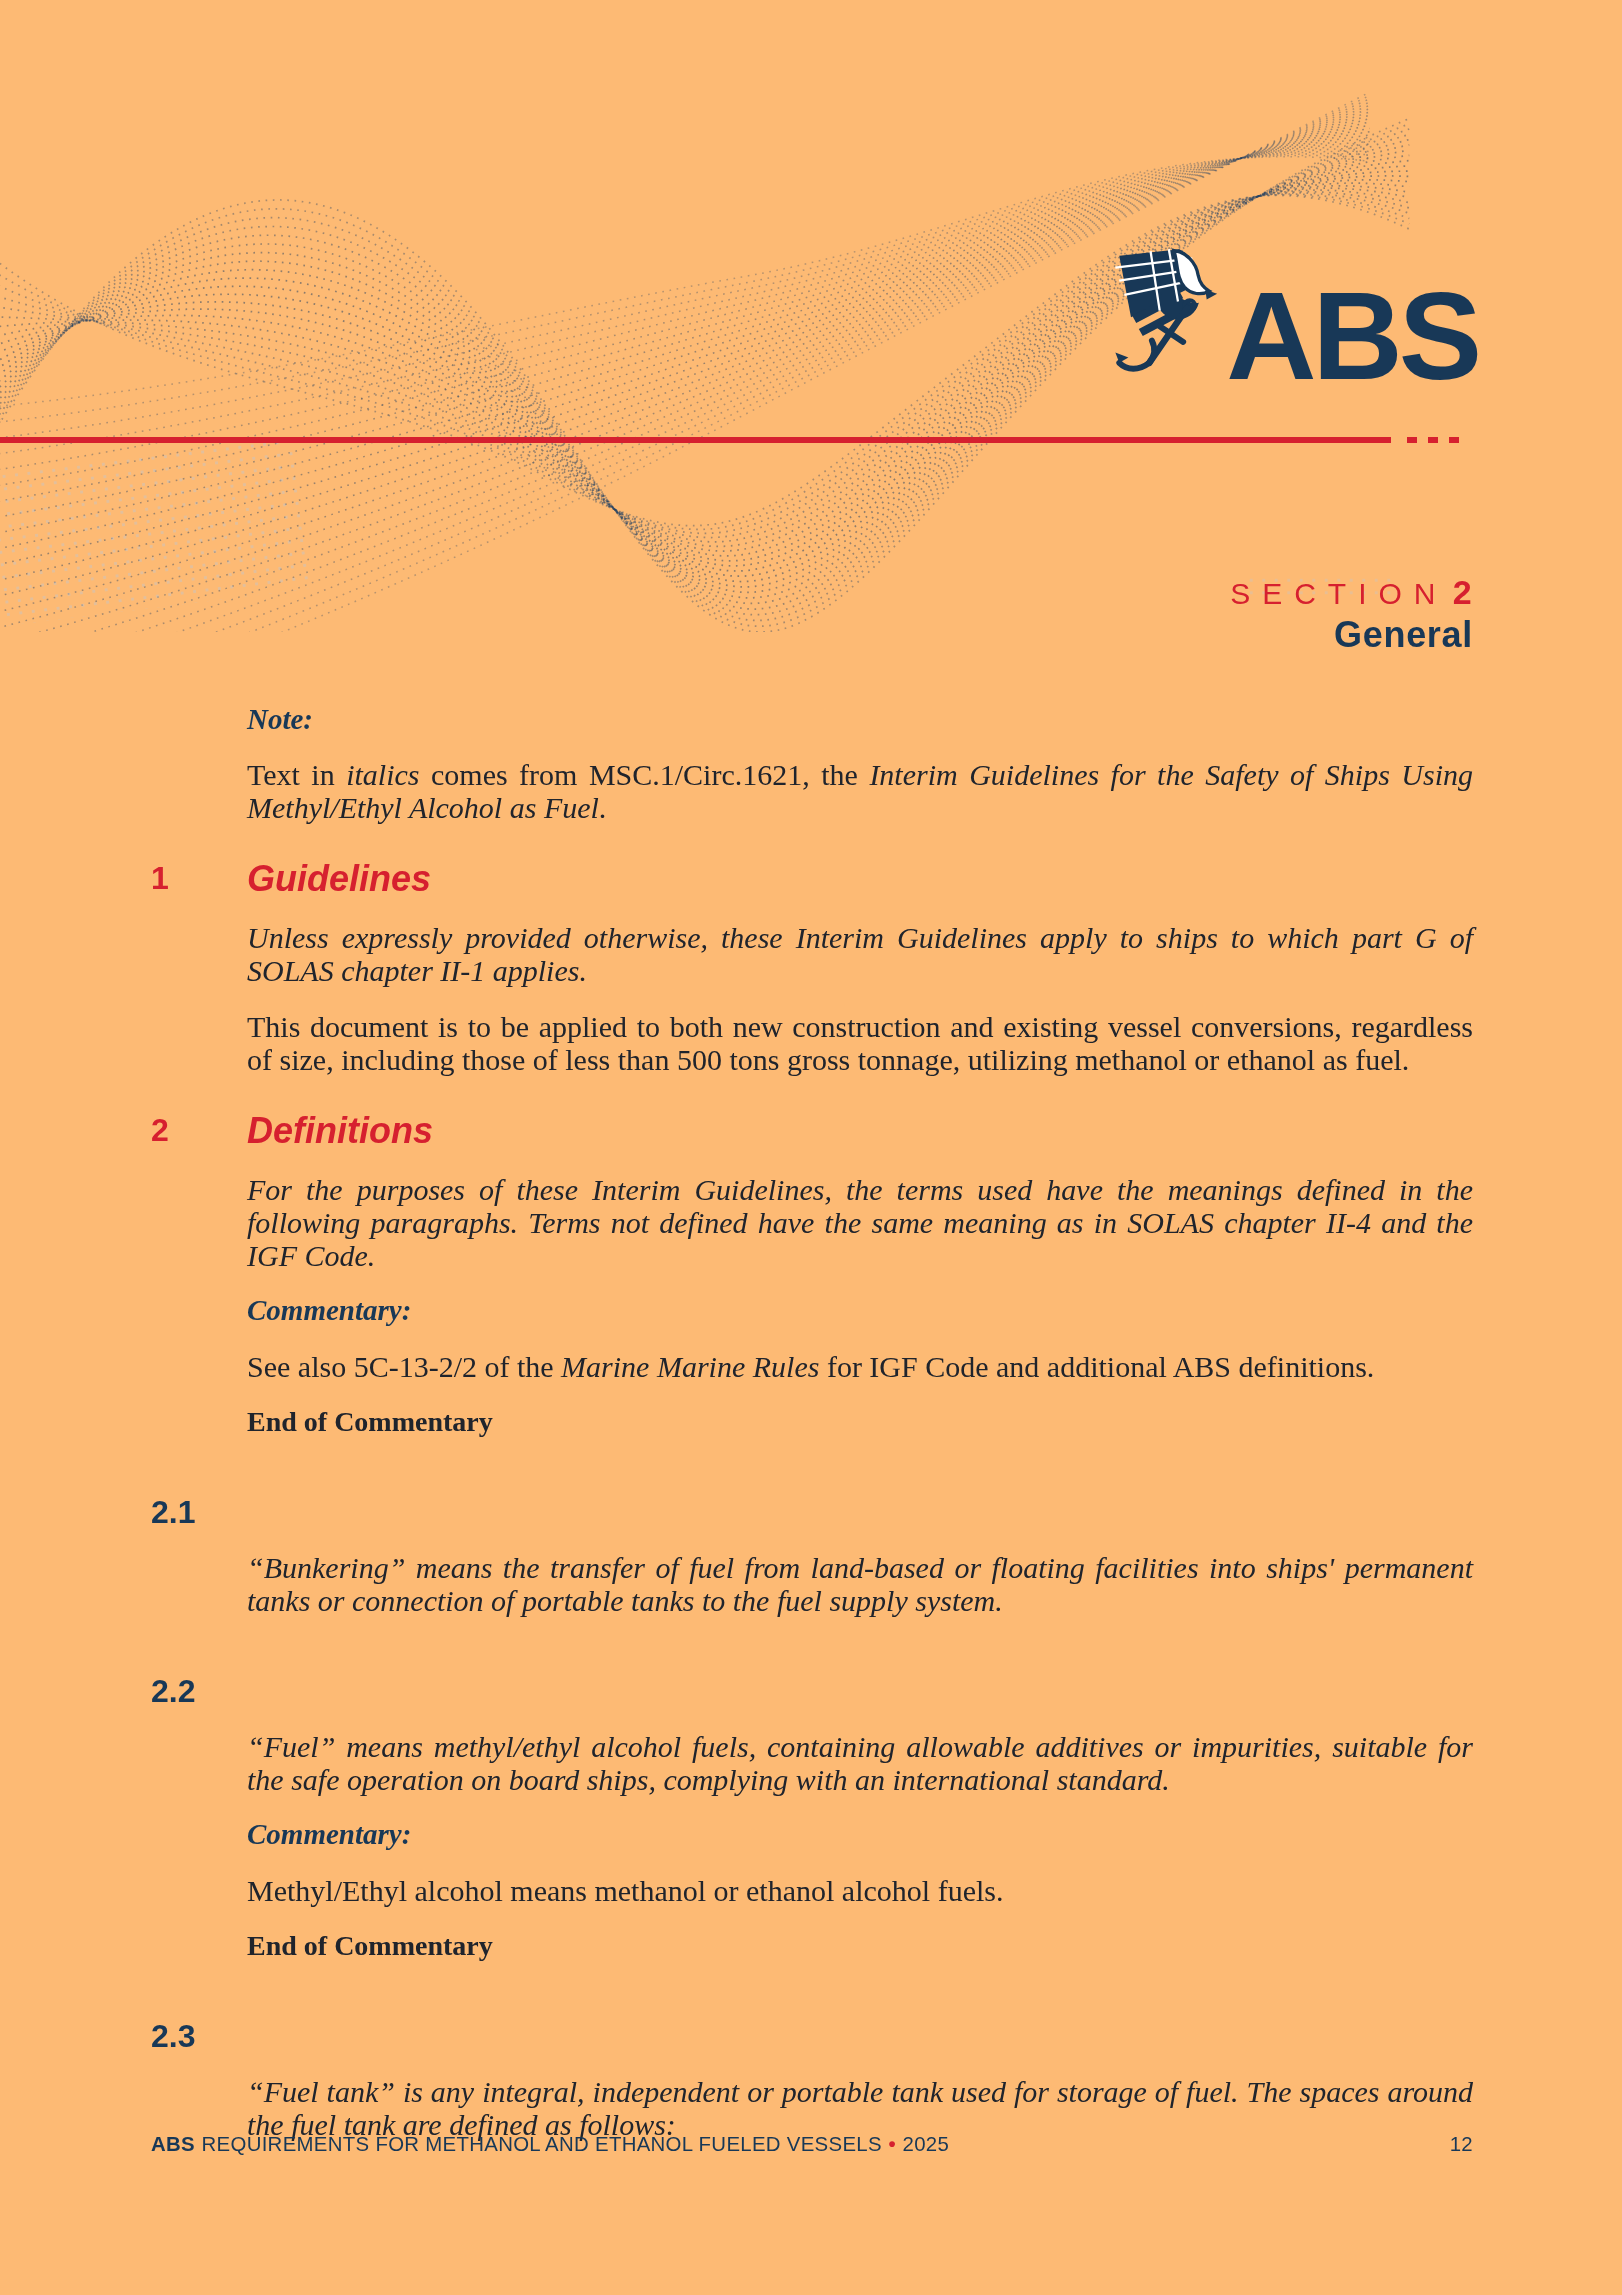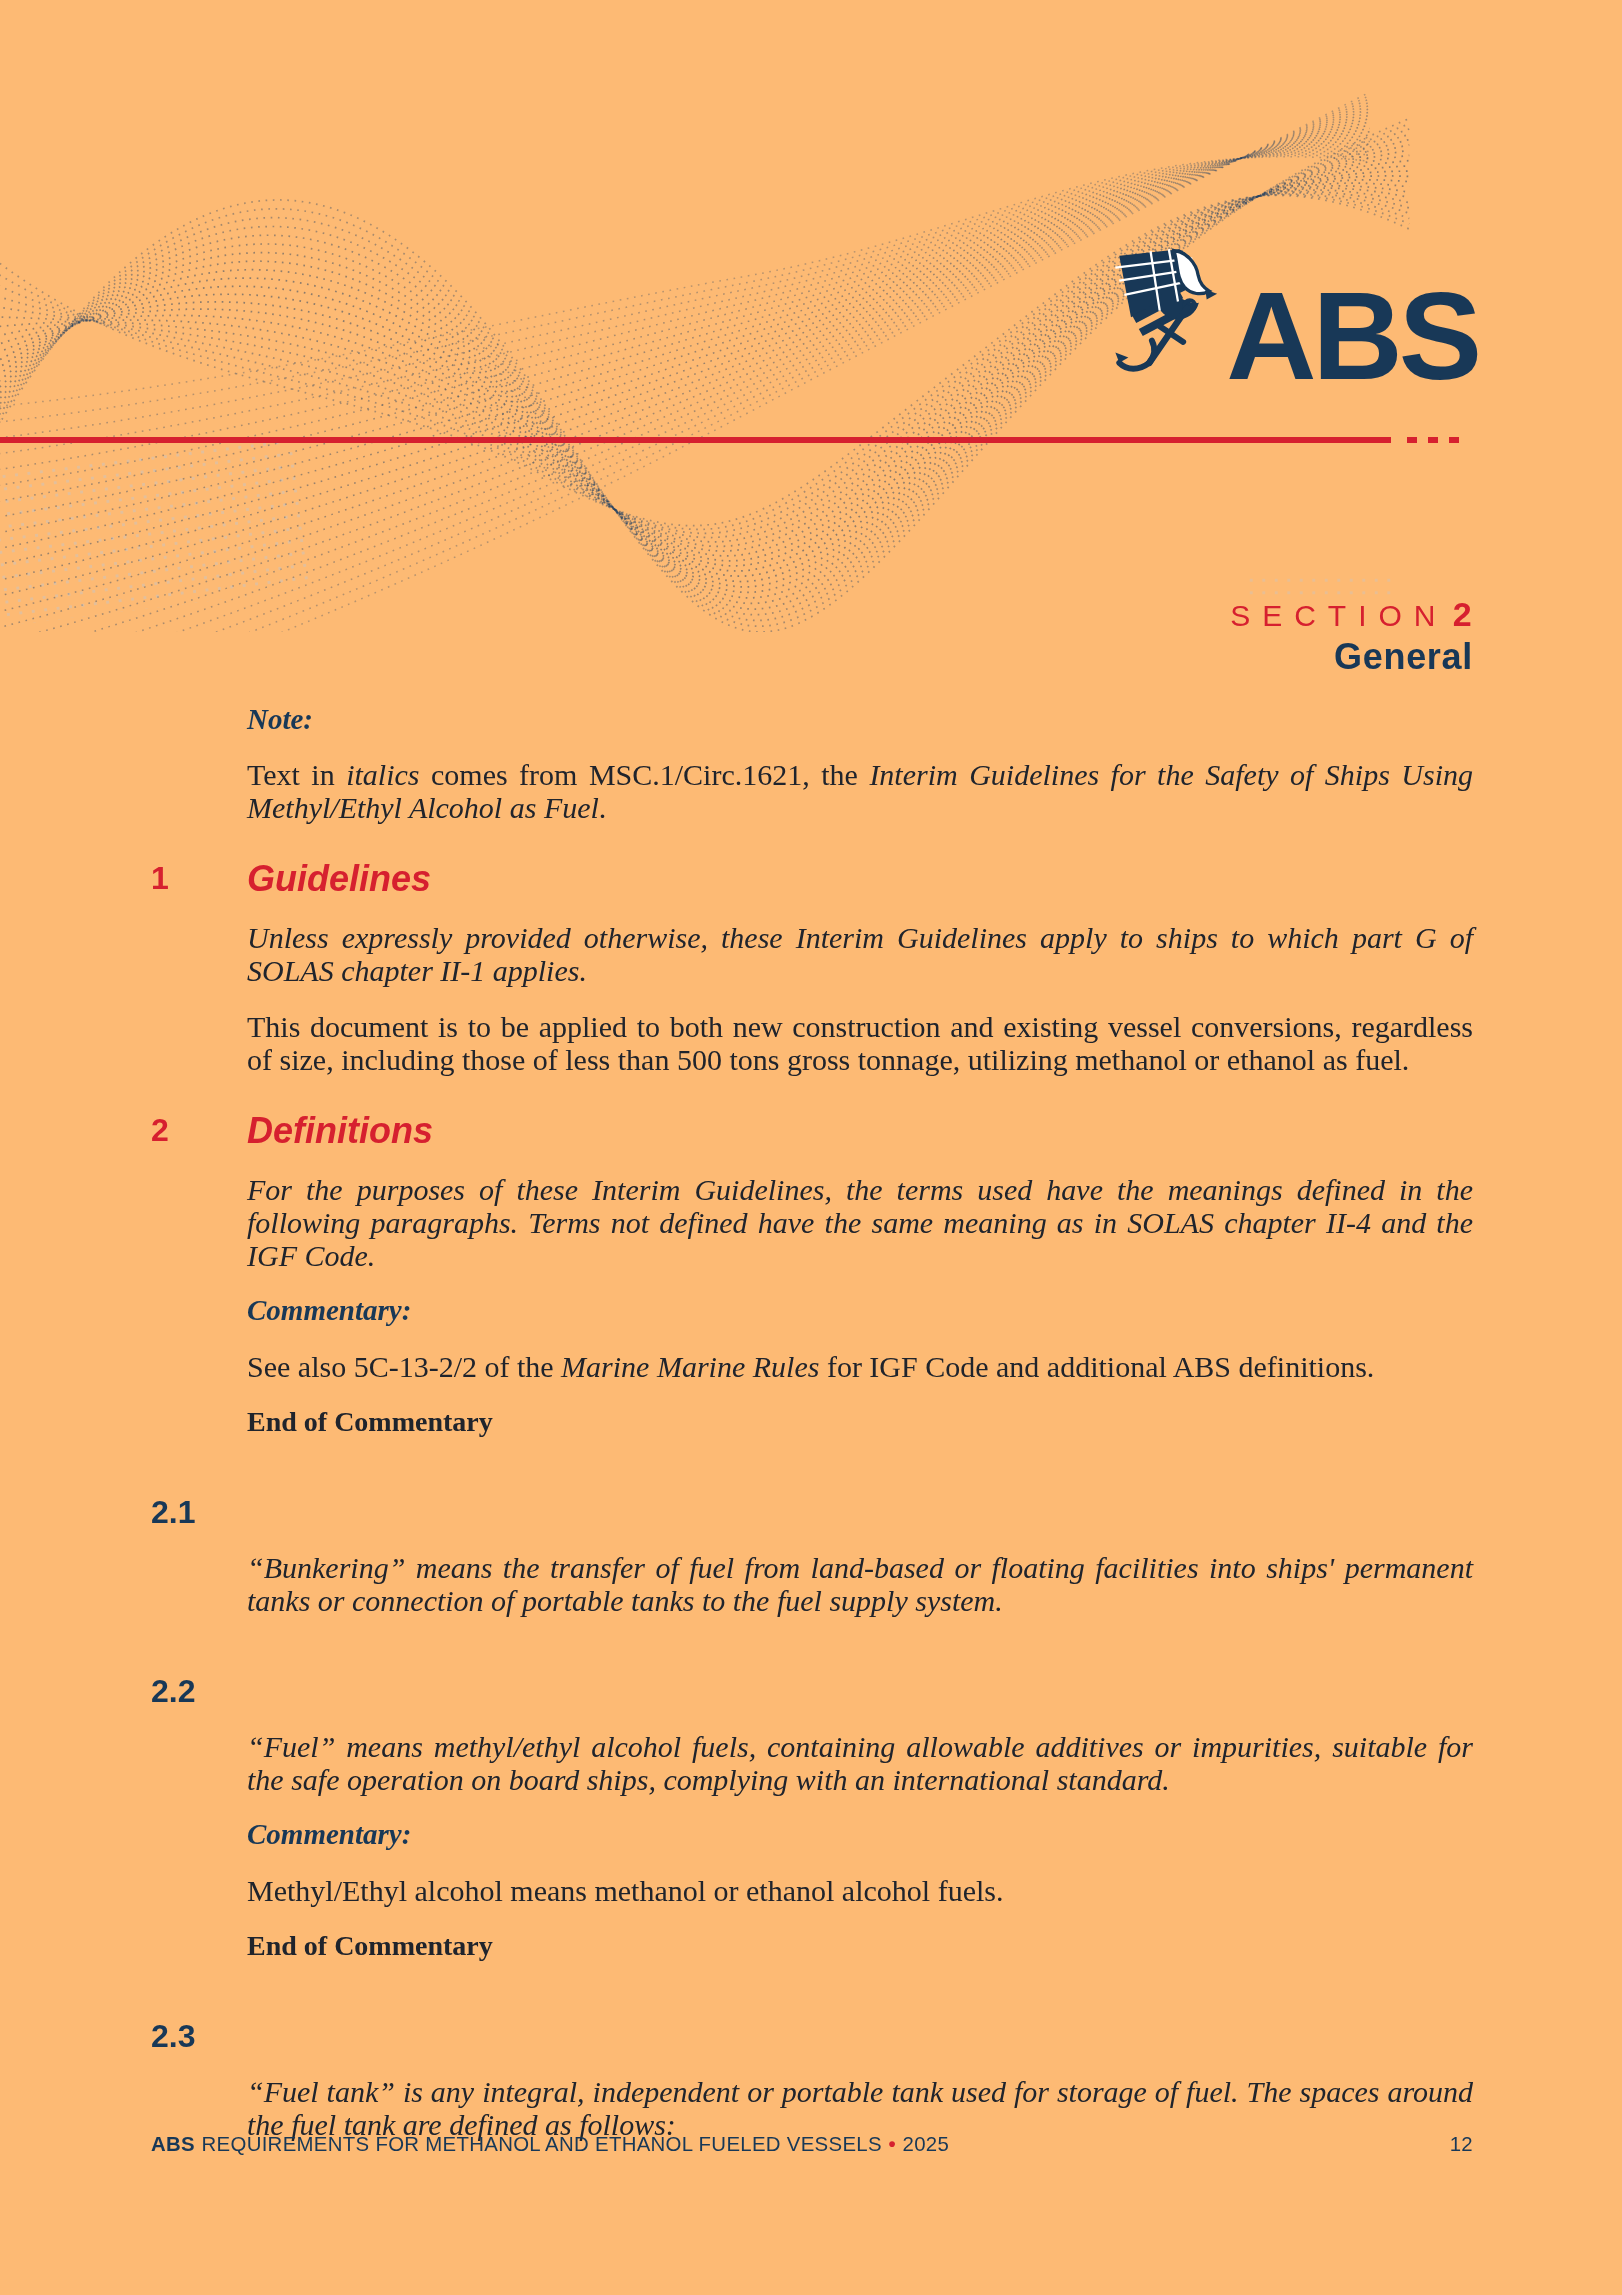--- a/index.html
+++ b/index.html
@@ -24,21 +24,21 @@
   .logo{position:absolute;left:1114px;top:248px;display:flex;align-items:flex-end;}
   .logo-eagle{width:111px;height:137px;display:block;}
   .logo-text{
     font-family:"Liberation Sans", sans-serif;font-weight:800;font-size:125px;
     line-height:.74;color:var(--navy);letter-spacing:-4px;margin:0 0 2.6px 1.3px;
   }
   .rule{position:absolute;left:0;top:437px;width:1391px;height:6px;background:var(--red);}
   .rule-dash{position:absolute;top:437px;width:10px;height:6px;background:var(--red);}
   .rule-dash.d1{left:1407px;} .rule-dash.d2{left:1428px;} .rule-dash.d3{left:1449px;}
   
-  .heading{position:absolute;top:597px;right:150px;text-align:right;font-family:"Liberation Sans", sans-serif;}
+  .heading{position:absolute;top:575px;right:150px;text-align:right;font-family:"Liberation Sans", sans-serif;}
   .heading .label{color:var(--red);font-size:30px;font-weight:400;letter-spacing:12px;line-height:34px;}
   .heading .label .secnum{font-size:34px;font-weight:700;letter-spacing:1.3px;margin-left:5.3px;}
   .heading .title{color:var(--navy);font-size:36px;font-weight:800;letter-spacing:0.7px;line-height:38px;margin-top:5.3px;}
   
   .content{position:absolute;left:151px;top:703px;width:1322px;}
   .row{display:grid;grid-template-columns:96px 1226px;margin:0 0 22.4px 0;}
   .row.sec{margin:36px 0 24px 0;}
   .row.sub{margin:56px 0 20px 0;}
   .col-num{grid-column:1;}
   .col-body{grid-column:2;}

